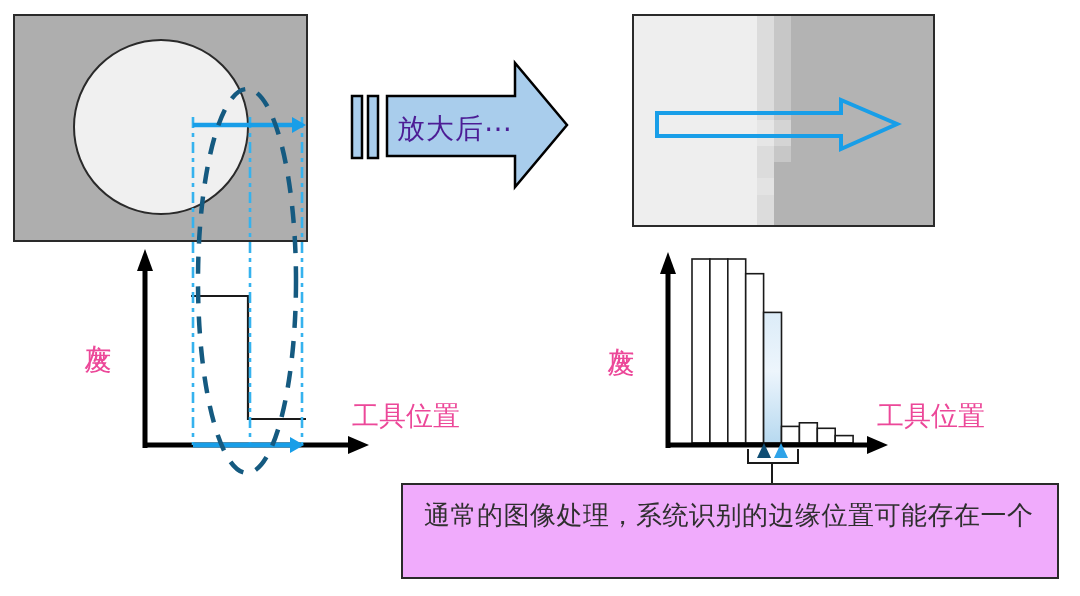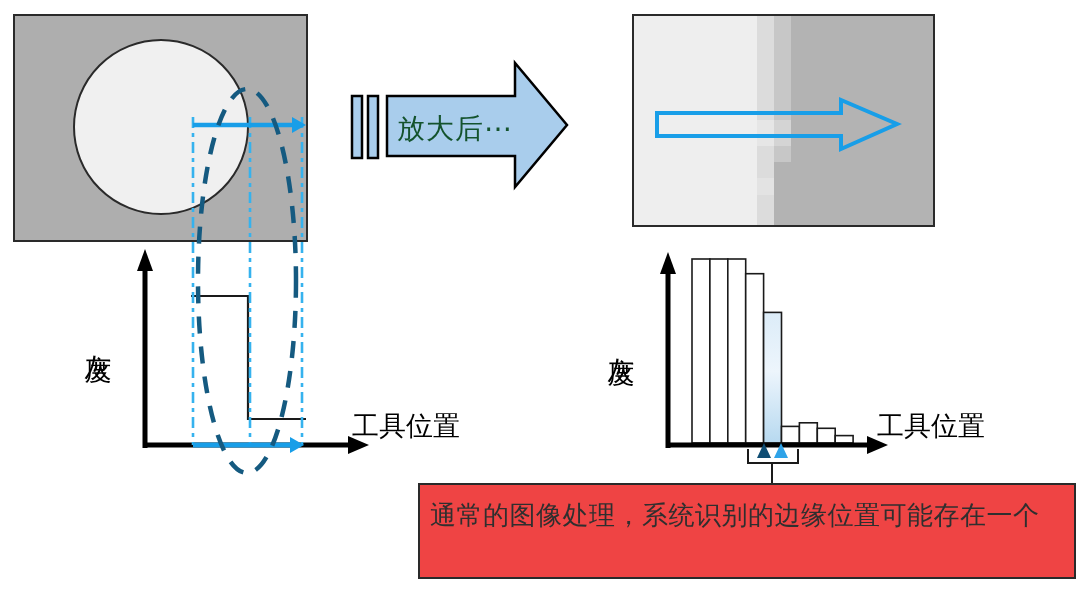--- a/index.html
+++ b/index.html
@@ -26,29 +26,29 @@
   .strip1{left:123px;top:0;width:17px;height:209px;background:#dcdcdc;}
   .strip2{left:140px;top:0;width:17px;height:146px;background:#c7c7c7;}
   .darkzone{left:157px;top:0;width:142px;height:209px;background:#b3b3b3;}
   .patch-dark-low{left:140px;top:146px;width:17px;height:63px;background:#b3b3b3;}
   .patch-a{left:140px;top:104px;width:17px;height:26px;background:#d4d4d4;}
   .patch-b{left:123px;top:104px;width:17px;height:26px;background:#e6e6e6;}
   .patch-c{left:123px;top:162px;width:17px;height:17px;background:#e3e3e3;}
   
   #overlay{left:0;top:0;width:1080px;height:596px;pointer-events:none;}
   
-  .cjk{color:#000000;margin-top:10px;}
+  .cjk{color:#ec4899;}
   .vlabel{writing-mode:vertical-rl;text-orientation:upright;font-size:27px;line-height:28px;}
   .hlabel{font-size:27px;white-space:nowrap;}
-  .magnify-label{font-size:28px;color:#14532d;white-space:nowrap;letter-spacing:1px;}
+  .magnify-label{font-size:28px;color:#4c1d95;white-space:nowrap;letter-spacing:1px;}
   
   .caption-box{
-    left:401px;top:483px;width:658px;height:96px;background:#ef4444;
-    border:2px solid #2a2a2a;box-sizing:border-box;padding:12px 8px 0 10px;
-    font-size:26px;line-height:37px;letter-spacing:0.5px;color:#2f2f2f;white-space:nowrap;margin-left:17px;
+    left:401px;top:483px;width:658px;height:96px;background:#f0abfc;
+    border:2px solid #2a2a2a;box-sizing:border-box;padding:12px 8px 0 21px;
+    font-size:26px;line-height:37px;letter-spacing:0.5px;color:#2f2f2f;white-space:nowrap;
   }
 </style>
 </head>
 <body>
 
 <div id="stage">
 
   <div class="abs orig-rect">
     <div class="orig-circle"></div>
   </div>

